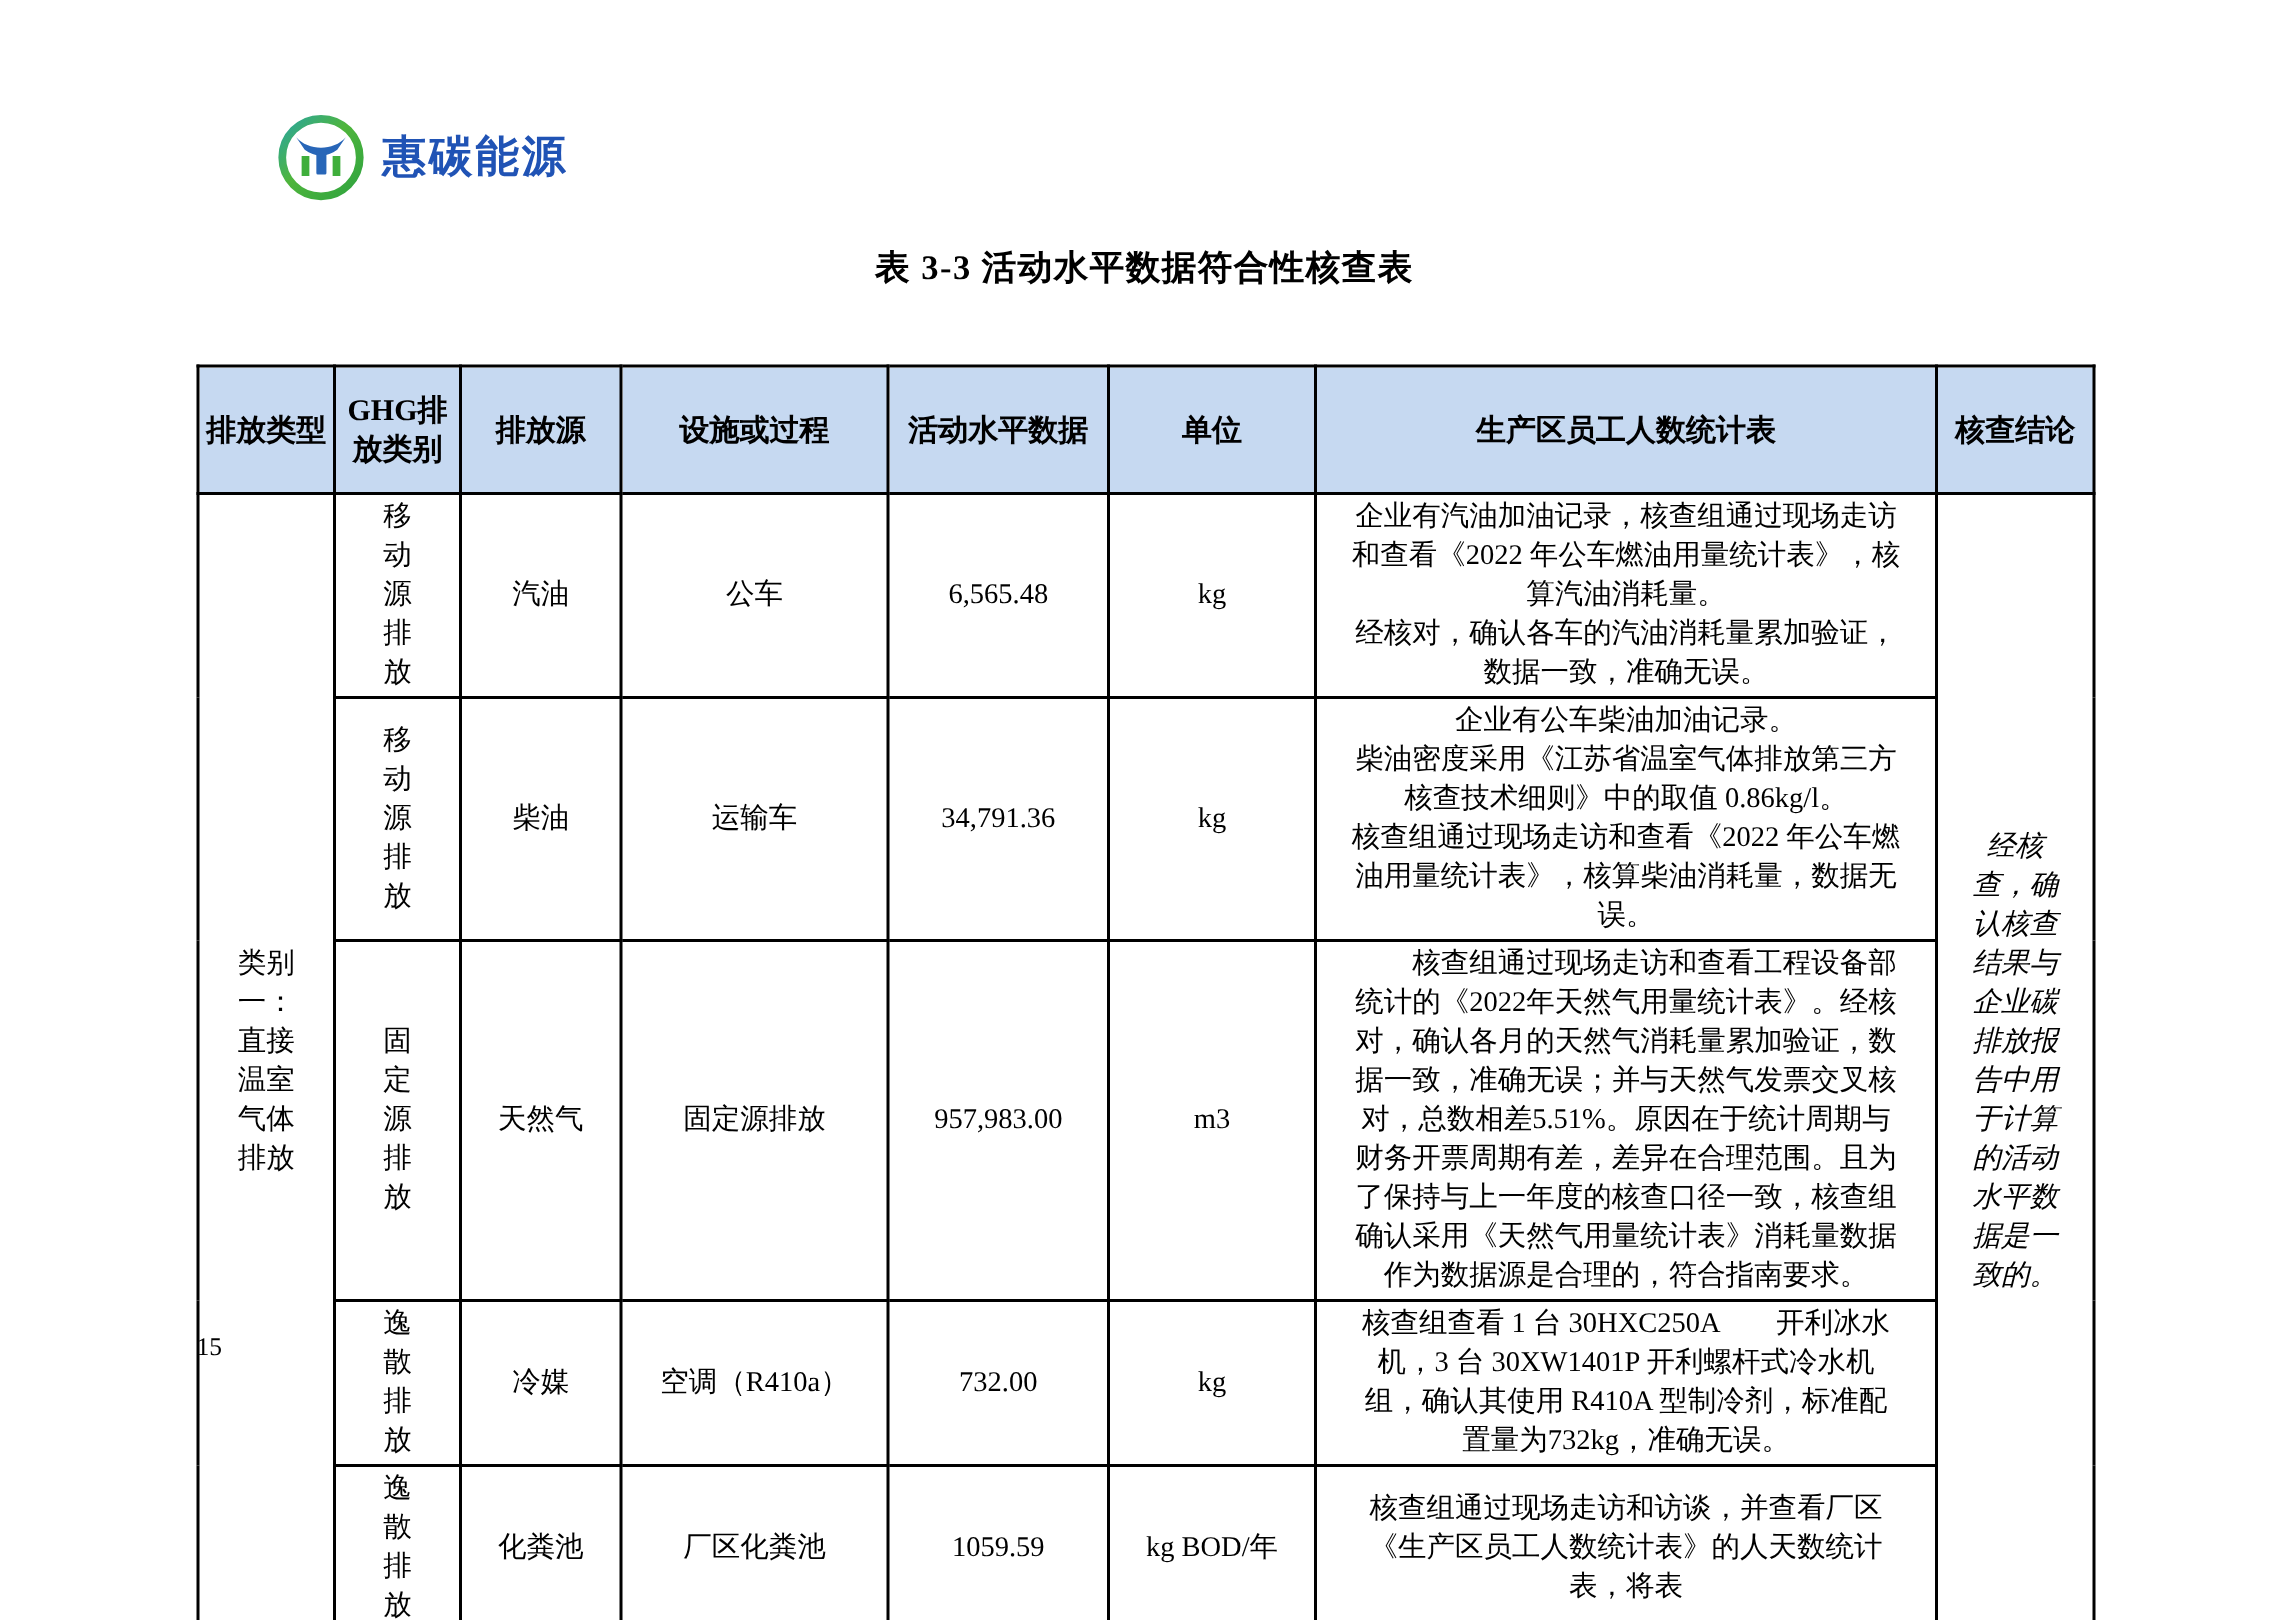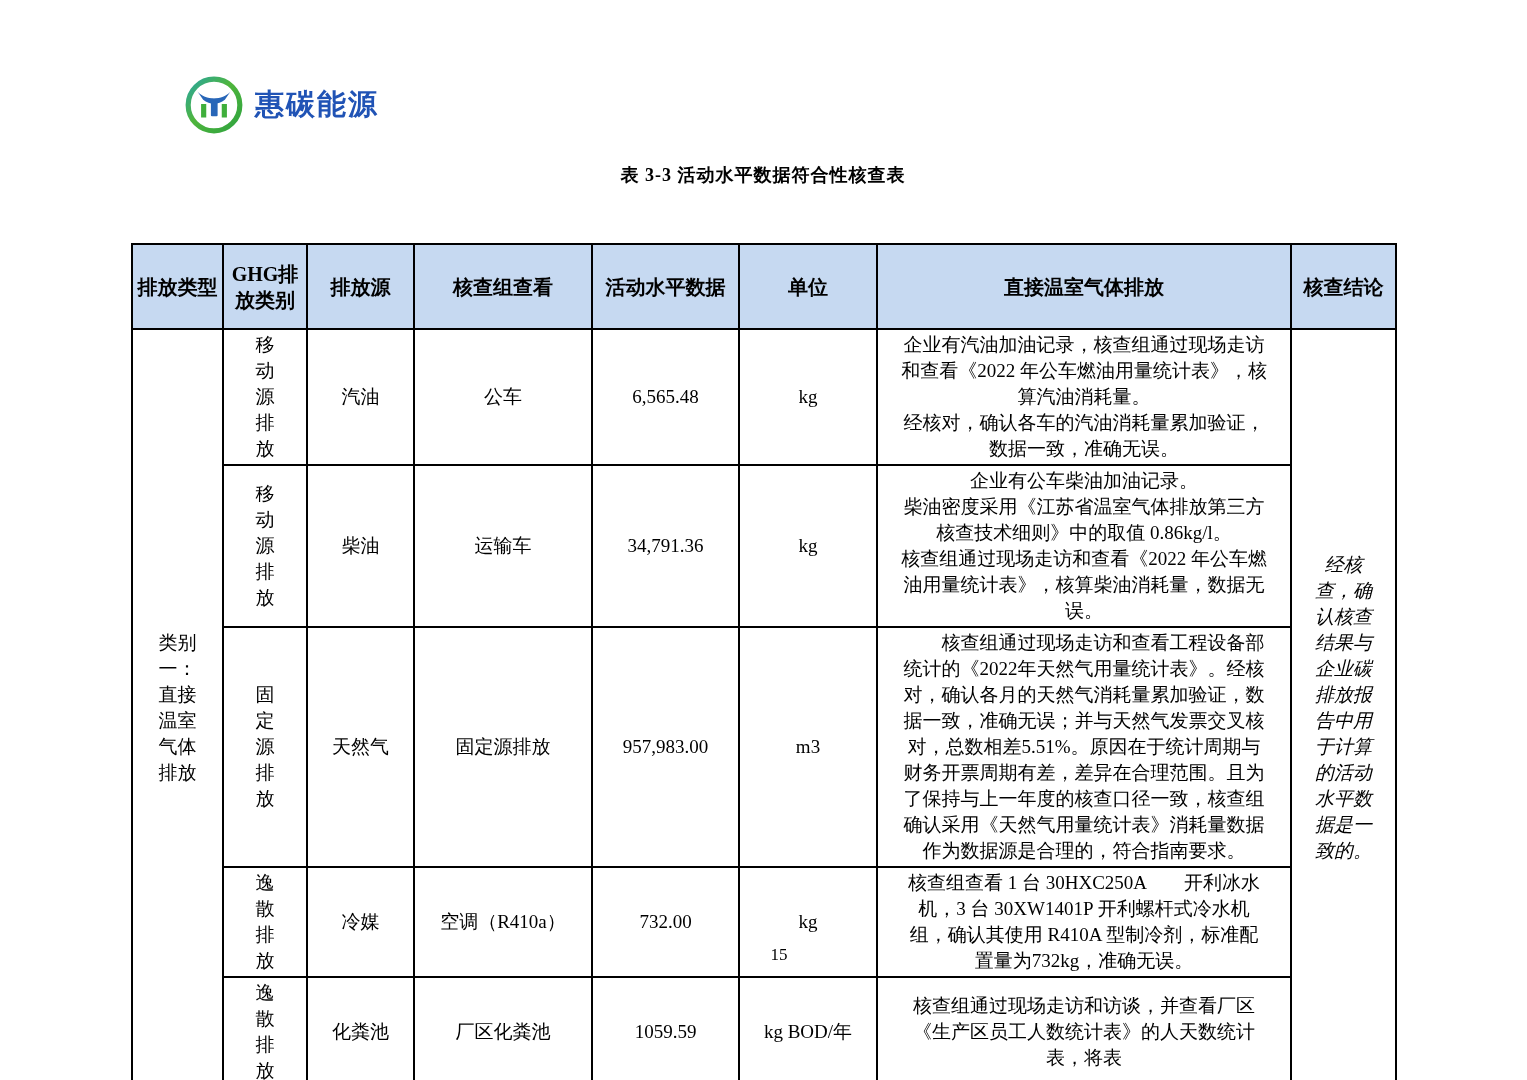--- a/index.html
+++ b/index.html
@@ -40,21 +40,21 @@
     font-size: 21px;
     color: #1a1a1a;
   }
   
   .table-title {
     position: absolute;
     left: 131px;
     top: 163px;
     width: 1264px;
     text-align: center;
-    font-size: 18px;
+    font-size: 23px;
     font-weight: bold;
     letter-spacing: 1px;
   }
   
   table.verif {
     position: absolute;
     left: 131px;
     top: 207px;
     width: 1264px;
     border-collapse: collapse;
@@ -100,25 +100,24 @@
     text-align: left;
     vertical-align: middle;
     line-height: 28px;
     padding: 2px 7px;
     font-style: italic;
   }
   
   .page-number {
     position: absolute;
     left: 131px;
-    top: 945px;
+    top: 888px;
     width: 1264px;
-    text-align: center;
+    text-align: left;
     font-size: 17px;
-    margin-left: 16px;
   }
 </style>
 </head>
 <body>
 
 <div class="page">
 
   <div class="logo-block">
     <span>
       <svg width="62" height="62" viewBox="0 0 60 60">
@@ -149,24 +148,24 @@
       <col style="width:147px">
         <col style="width:138px">
         <col style="width:414px">
         <col style="width:105px">
     </colgroup>
     <thead>
       <tr>
         <th>排放类型</th>
         <th>GHG排放类别</th>
         <th>排放源</th>
-        <th>核查组查看</th>
+        <th>设施或过程</th>
         <th>活动水平数据</th>
         <th>单位</th>
-        <th>直接温室气体排放</th>
+        <th>生产区员工人数统计表</th>
         <th>核查结论</th>
       </tr>
     </thead>
     <tbody>
       <tr class="r1">
         <td class="cat" rowspan="5">类别一：直接温室气体排放</td>
         <td>移动源排放</td>
         <td>汽油</td>
         <td>公车</td>
         <td>6,565.48</td>

